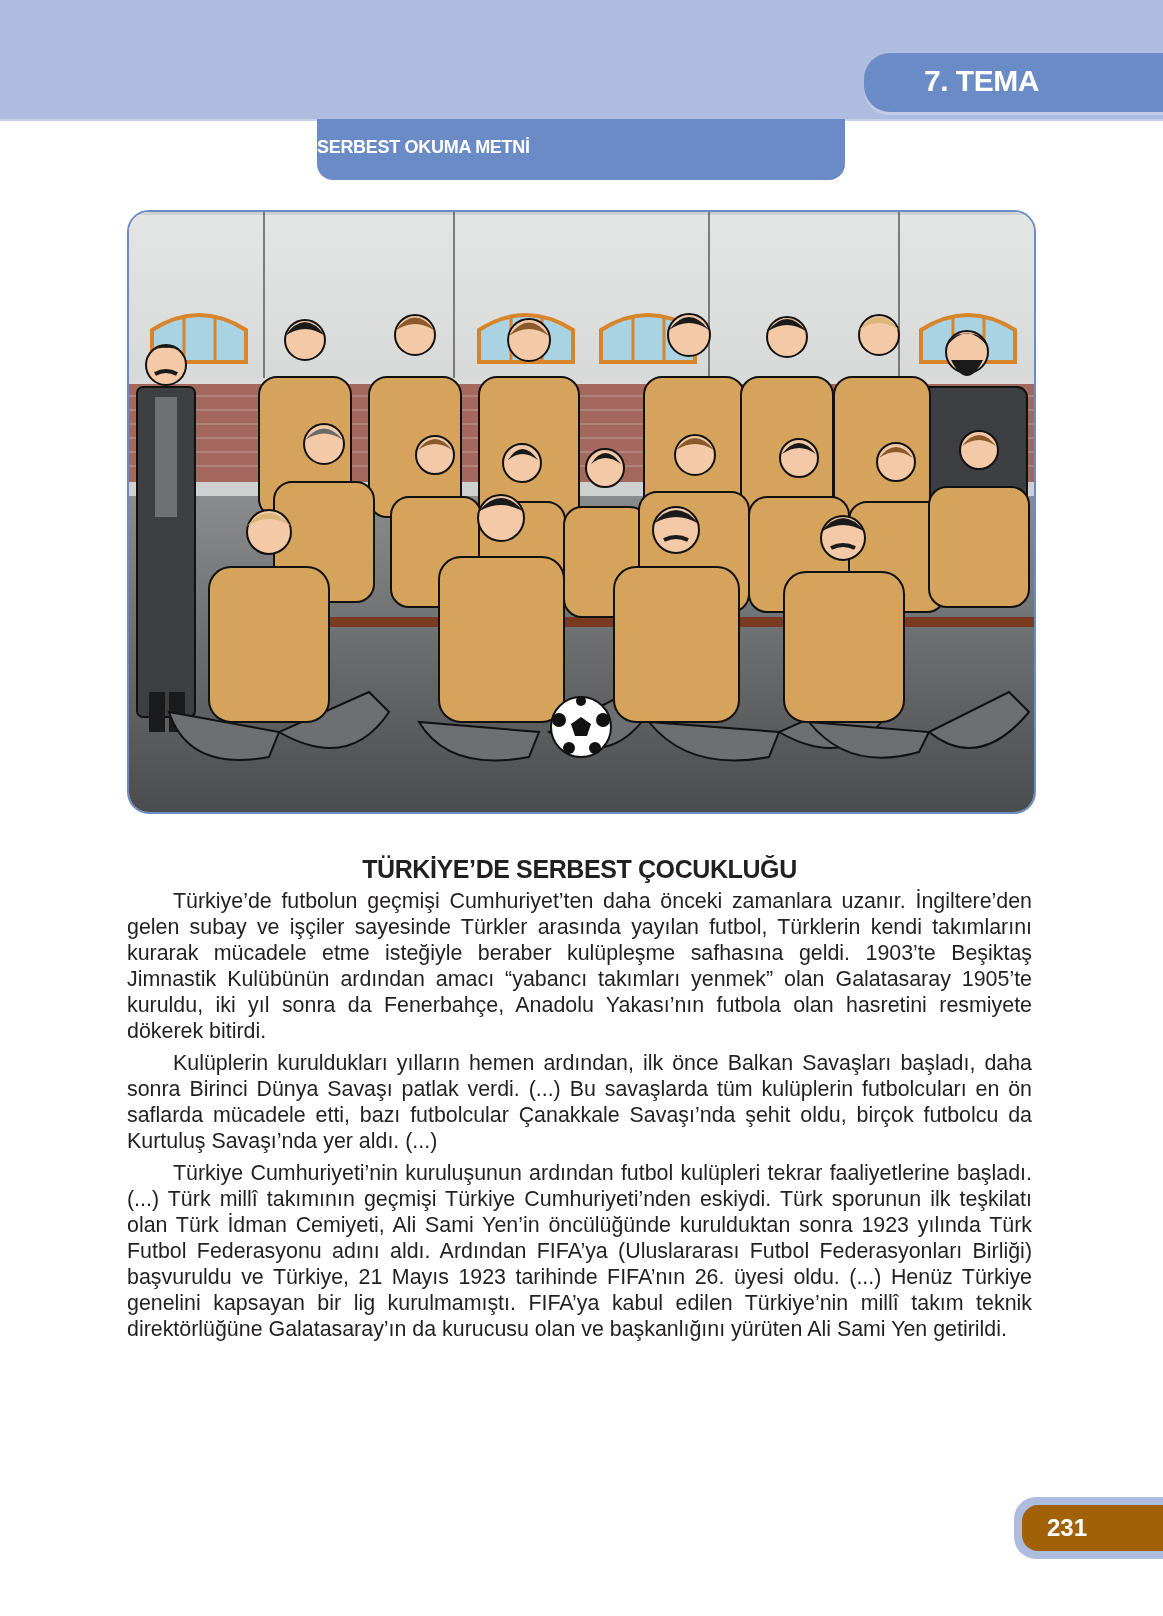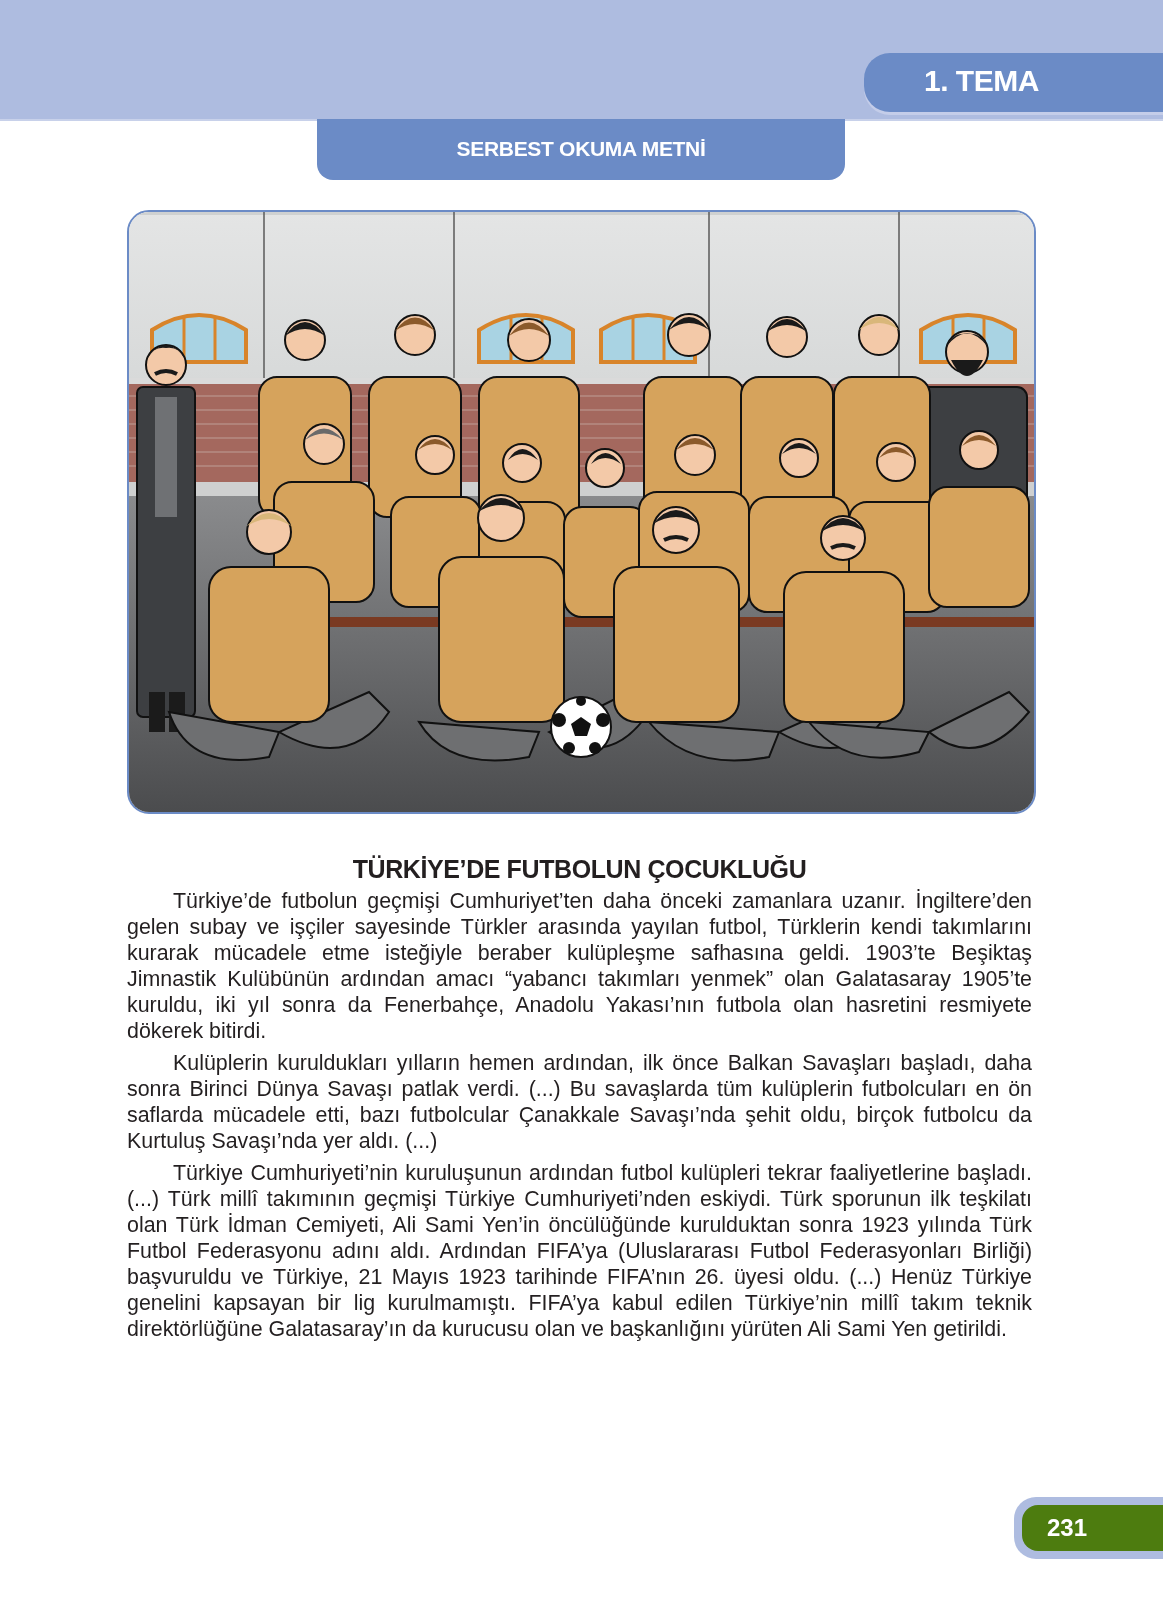--- a/index.html
+++ b/index.html
@@ -24,22 +24,22 @@
   }
   .theme-tab span {
     position: absolute; left: 60px; top: 11px;
     color: #ffffff; font-weight: bold; font-size: 30px; letter-spacing: -0.5px;
   }
   .section-tab {
     position: absolute; left: 317px; top: 119px; width: 528px; height: 61px;
     background: #6b8bc6; border-radius: 0 0 16px 16px;
   }
   .section-tab span {
-    position: absolute; left: 0; right: 0; top: 18px; text-align: center;
-    color: #ffffff; font-weight: bold; font-size: 21px; letter-spacing: -0.3px;
+    position: absolute; left: 0; right: 0; top: 18px; text-align: left;
+    color: #ffffff; font-weight: bold; font-size: 18px; letter-spacing: -0.3px;
   }
   .figure {
     position: absolute; left: 127px; top: 210px; width: 905px; height: 600px;
     border: 2px solid #6b8bc6; border-radius: 22px; overflow: hidden;
     background: #e9eaea;
   }
   .figure svg { display: block; }
   .article-title {
     position: absolute; left: 127px; width: 905px; top: 855px;
     text-align: center; font-weight: bold; font-size: 25px; letter-spacing: -0.4px;
@@ -50,35 +50,35 @@
     font-size: 21.4px; line-height: 26px; text-align: justify;
     color: #231f20;
   }
   .body-text p { margin: 0 0 6px 0; text-indent: 46px; hyphens: manual; }
   .page-num-outer {
     position: absolute; left: 1014px; top: 1497px; width: 149px; height: 62px;
     background: #aebce0; border-radius: 22px 0 0 22px;
   }
   .page-num-inner {
     position: absolute; left: 1022px; top: 1505px; width: 141px; height: 46px;
-    background: #4d7c0f; border-radius: 16px 0 0 16px;
+    background: #a16207; border-radius: 16px 0 0 16px;
   }
   .page-num-inner span {
     position: absolute; left: 25px; top: 9px; color: #ffffff;
     font-weight: bold; font-size: 24px;
   }
 </style>
 </head>
 <body>
 
 <div class="top-band"></div>
 <div class="top-band-shadow"></div>
 
 <div class="theme-tab">
-  <span>1. TEMA</span>
+  <span>7. TEMA</span>
 </div>
 
 <div class="section-tab">
   <span>SERBEST OKUMA METNİ</span>
 </div>
 
 <div class="figure">
   <svg width="905" height="600" viewBox="0 0 905 600">
     <defs>
       <linearGradient id="wall" x1="0" y1="0" x2="0" y2="1">
@@ -249,21 +249,21 @@
       <polygon points="452,505 462,512 458,524 446,524 442,512" fill="#111"></polygon>
       <circle cx="430" cy="508" r="7" fill="#111"></circle>
       <circle cx="474" cy="508" r="7" fill="#111"></circle>
       <circle cx="440" cy="536" r="6" fill="#111"></circle>
       <circle cx="466" cy="536" r="6" fill="#111"></circle>
       <circle cx="452" cy="489" r="5" fill="#111"></circle>
     </g>
   </svg>
 </div>
 
-<div class="article-title">TÜRKİYE’DE FUTBOLUN ÇOCUKLUĞU</div>
+<div class="article-title">TÜRKİYE’DE SERBEST ÇOCUKLUĞU</div>
 
 <div class="body-text">
   <p>Türkiye’de futbolun geçmişi Cumhuriyet’ten daha önceki zamanlara uzanır. İngiltere’den gelen subay ve işçiler sayesinde Türkler arasında yayılan futbol, Türklerin kendi takımlarını kurarak mücadele etme isteğiyle beraber kulüpleşme safhasına geldi. 1903’te Beşiktaş Jimnastik Kulübünün ardından amacı “yabancı takımları yenmek” olan Galatasaray 1905’te kuruldu, iki yıl sonra da Fenerbahçe, Anadolu Yakası’nın futbola olan hasretini resmiyete dökerek bitirdi.</p>
   <p>Kulüplerin kuruldukları yılların hemen ardından, ilk önce Balkan Savaşları başladı, daha sonra Birinci Dünya Savaşı patlak verdi. (...) Bu savaşlarda tüm kulüplerin futbolcuları en ön saflarda mücadele etti, bazı futbolcular Çanakkale Savaşı’nda şehit oldu, birçok futbolcu da Kurtuluş Savaşı’nda yer aldı. (...)</p>
   <p>Türkiye Cumhuriyeti’nin kuruluşunun ardından futbol kulüpleri tekrar faaliyetlerine başladı. (...) Türk millî takımının geçmişi Türkiye Cumhuriyeti’nden eskiydi. Türk sporunun ilk teşkilatı olan Türk İdman Cemiyeti, Ali Sami Yen’in öncülüğünde kurulduktan sonra 1923 yılında Türk Futbol Federasyonu adını aldı. Ardından FIFA’ya (Uluslararası Futbol Federasyonları Birliği) başvuruldu ve Türkiye, 21 Mayıs 1923 tarihinde FIFA’nın 26. üyesi oldu. (...) Henüz Türkiye genelini kapsayan bir lig kurulmamıştı. FIFA’ya kabul edilen Türkiye’nin millî takım teknik direktörlüğüne Galatasaray’ın da kurucusu olan ve başkanlığını yürüten Ali Sami Yen getirildi.</p>
 </div>
 
 <div class="page-num-outer"></div>
 <div class="page-num-inner">
   <span>231</span>

